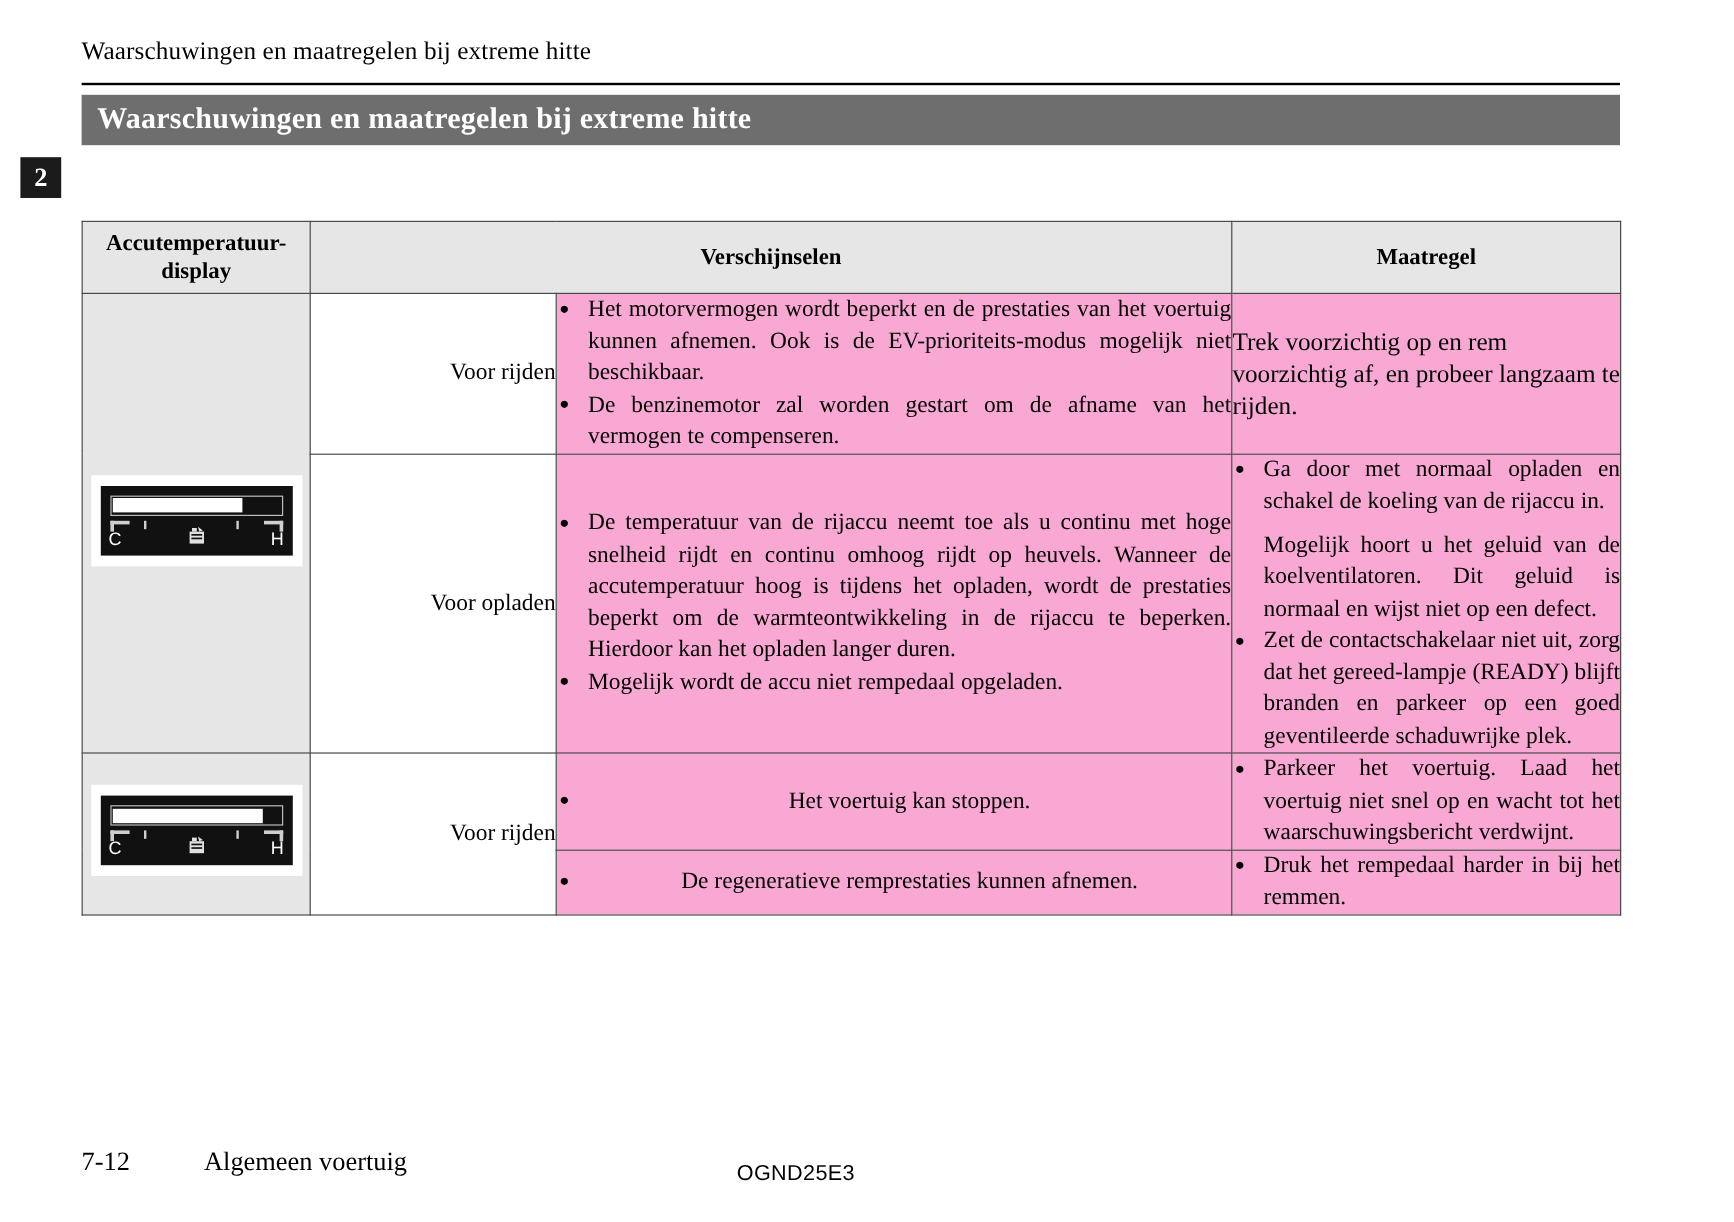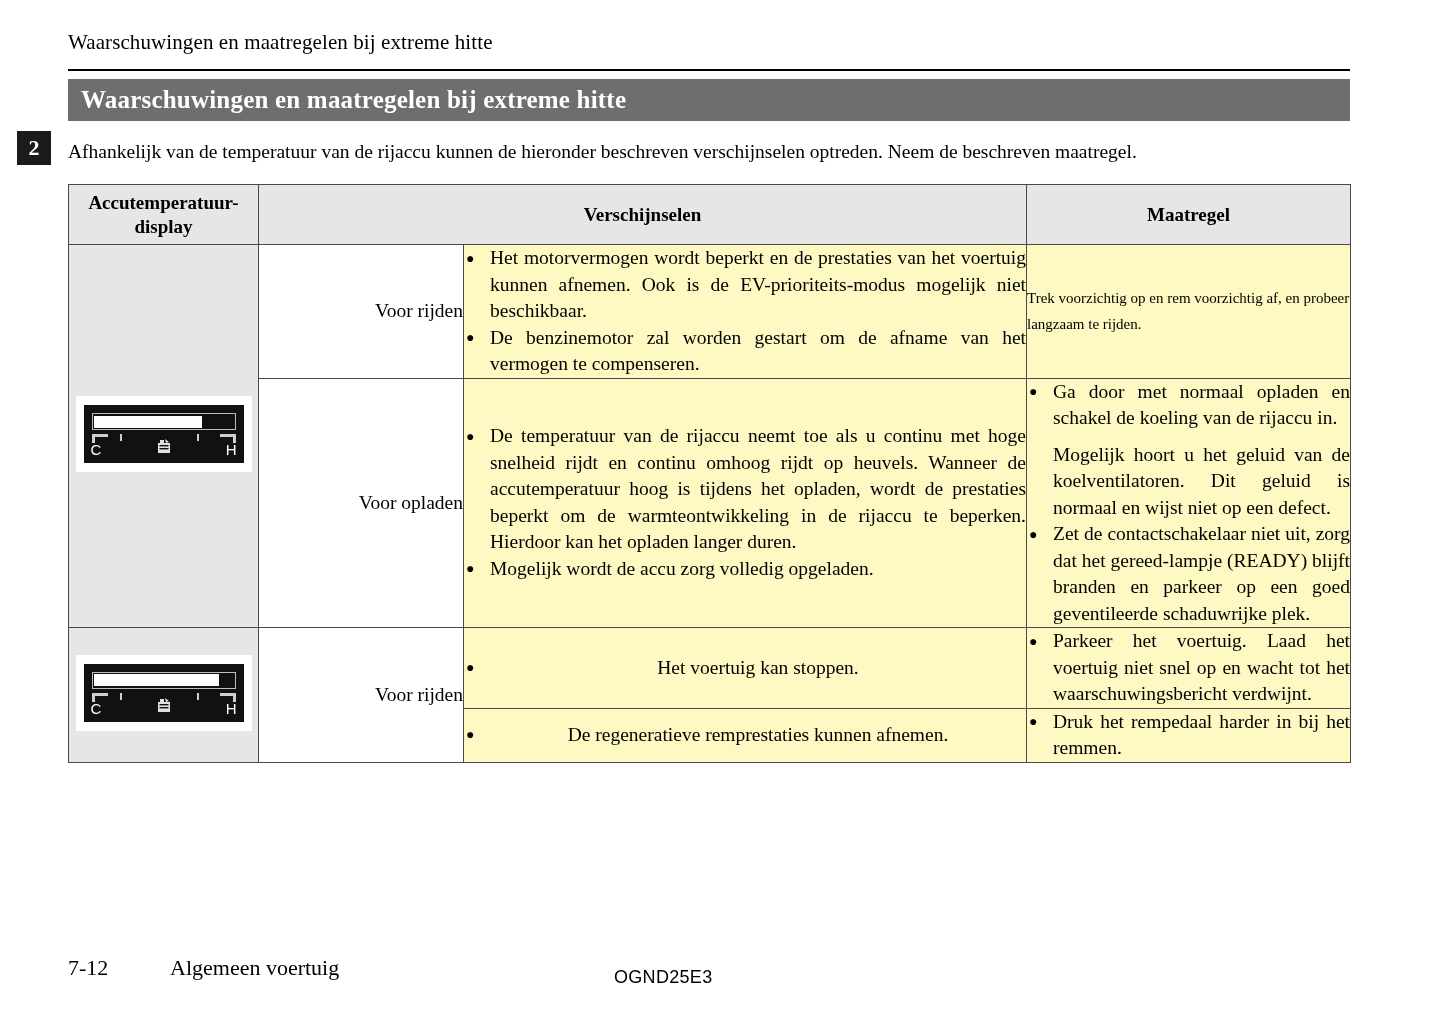--- a/index.html
+++ b/index.html
@@ -126,21 +126,21 @@
     vertical-align: middle;
     padding: 0;
   }
   td.mid-cell {
     text-align: right;
     font-size: 19.5px;
     background: #ffffff;
     padding: 6px 4px;
   }
   td.body-cell {
-    background: #fef9c3;
+    background: #f9a8d4;
     padding: 8px 12px 10px 10px;
     vertical-align: top;
   }
   td.body-cell.vcenter {
     vertical-align: middle;
   }
 
   
   ul.bullets {
     list-style: none;
@@ -164,21 +164,21 @@
     font-size: 14px;
     line-height: 27px;
     color: #000000;
   }
   ul.bullets > li > .sub-para {
     display: block;
     text-align: justify;
     margin-top: 10px;
   }
   .plain-text {
-    font-size: 15px;
+    font-size: 21px;
     line-height: 26.5px;
     text-align: left;
   }
 
   
   .gauge-wrap {
     display: inline-block;
     background: #ffffff;
     padding: 9px 8px;
   }
@@ -279,21 +279,20 @@
 
   <div class="running-head">Waarschuwingen en maatregelen bij extreme hitte</div>
   <div class="head-rule"></div>
 
   <div class="chapter-tab">2</div>
 
   <div class="section-banner">
     <div class="banner-title">Waarschuwingen en maatregelen bij extreme hitte</div>
   </div>
 
-  <div class="intro">Afhankelijk van de temperatuur van de rijaccu kunnen de hieronder beschreven verschijnselen optreden. Neem de beschreven maatregel.</div>
 
   <table class="main-table">
     <colgroup>
       <col class="col-a">
       <col class="col-b">
       <col class="col-c">
       <col class="col-d">
     </colgroup>
     <thead>
       <tr>
@@ -342,21 +341,21 @@
         <td class="body-cell vcenter">
           <div class="plain-text">Trek voorzichtig op en rem voorzichtig af, en probeer langzaam te rijden.</div>
         </td>
       </tr>
 
       <tr>
         <td class="mid-cell">Voor opladen</td>
         <td class="body-cell">
           <ul class="bullets">
             <li>De temperatuur van de rijaccu neemt toe als u continu met hoge snelheid rijdt en continu omhoog rijdt op heuvels. Wanneer de accutemperatuur hoog is tijdens het opladen, wordt de prestaties beperkt om de warmteontwikkeling in de rijaccu te beperken. Hierdoor kan het opladen langer duren.</li>
-            <li>Mogelijk wordt de accu zorg volledig opgeladen.</li>
+            <li>Mogelijk wordt de accu niet rempedaal opgeladen.</li>
           </ul>
         </td>
         <td class="body-cell">
           <ul class="bullets">
             <li>
               <span>Ga door met normaal opladen en schakel de koeling van de rijaccu in.</span>
               <span class="sub-para">Mogelijk hoort u het geluid van de koelventilatoren. Dit geluid is normaal en wijst niet op een defect.</span>
             </li>
             <li>Zet de contactschakelaar niet uit, zorg dat het gereed-lampje (READY) blijft branden en parkeer op een goed geventileerde schaduwrijke plek.</li>
           </ul>

